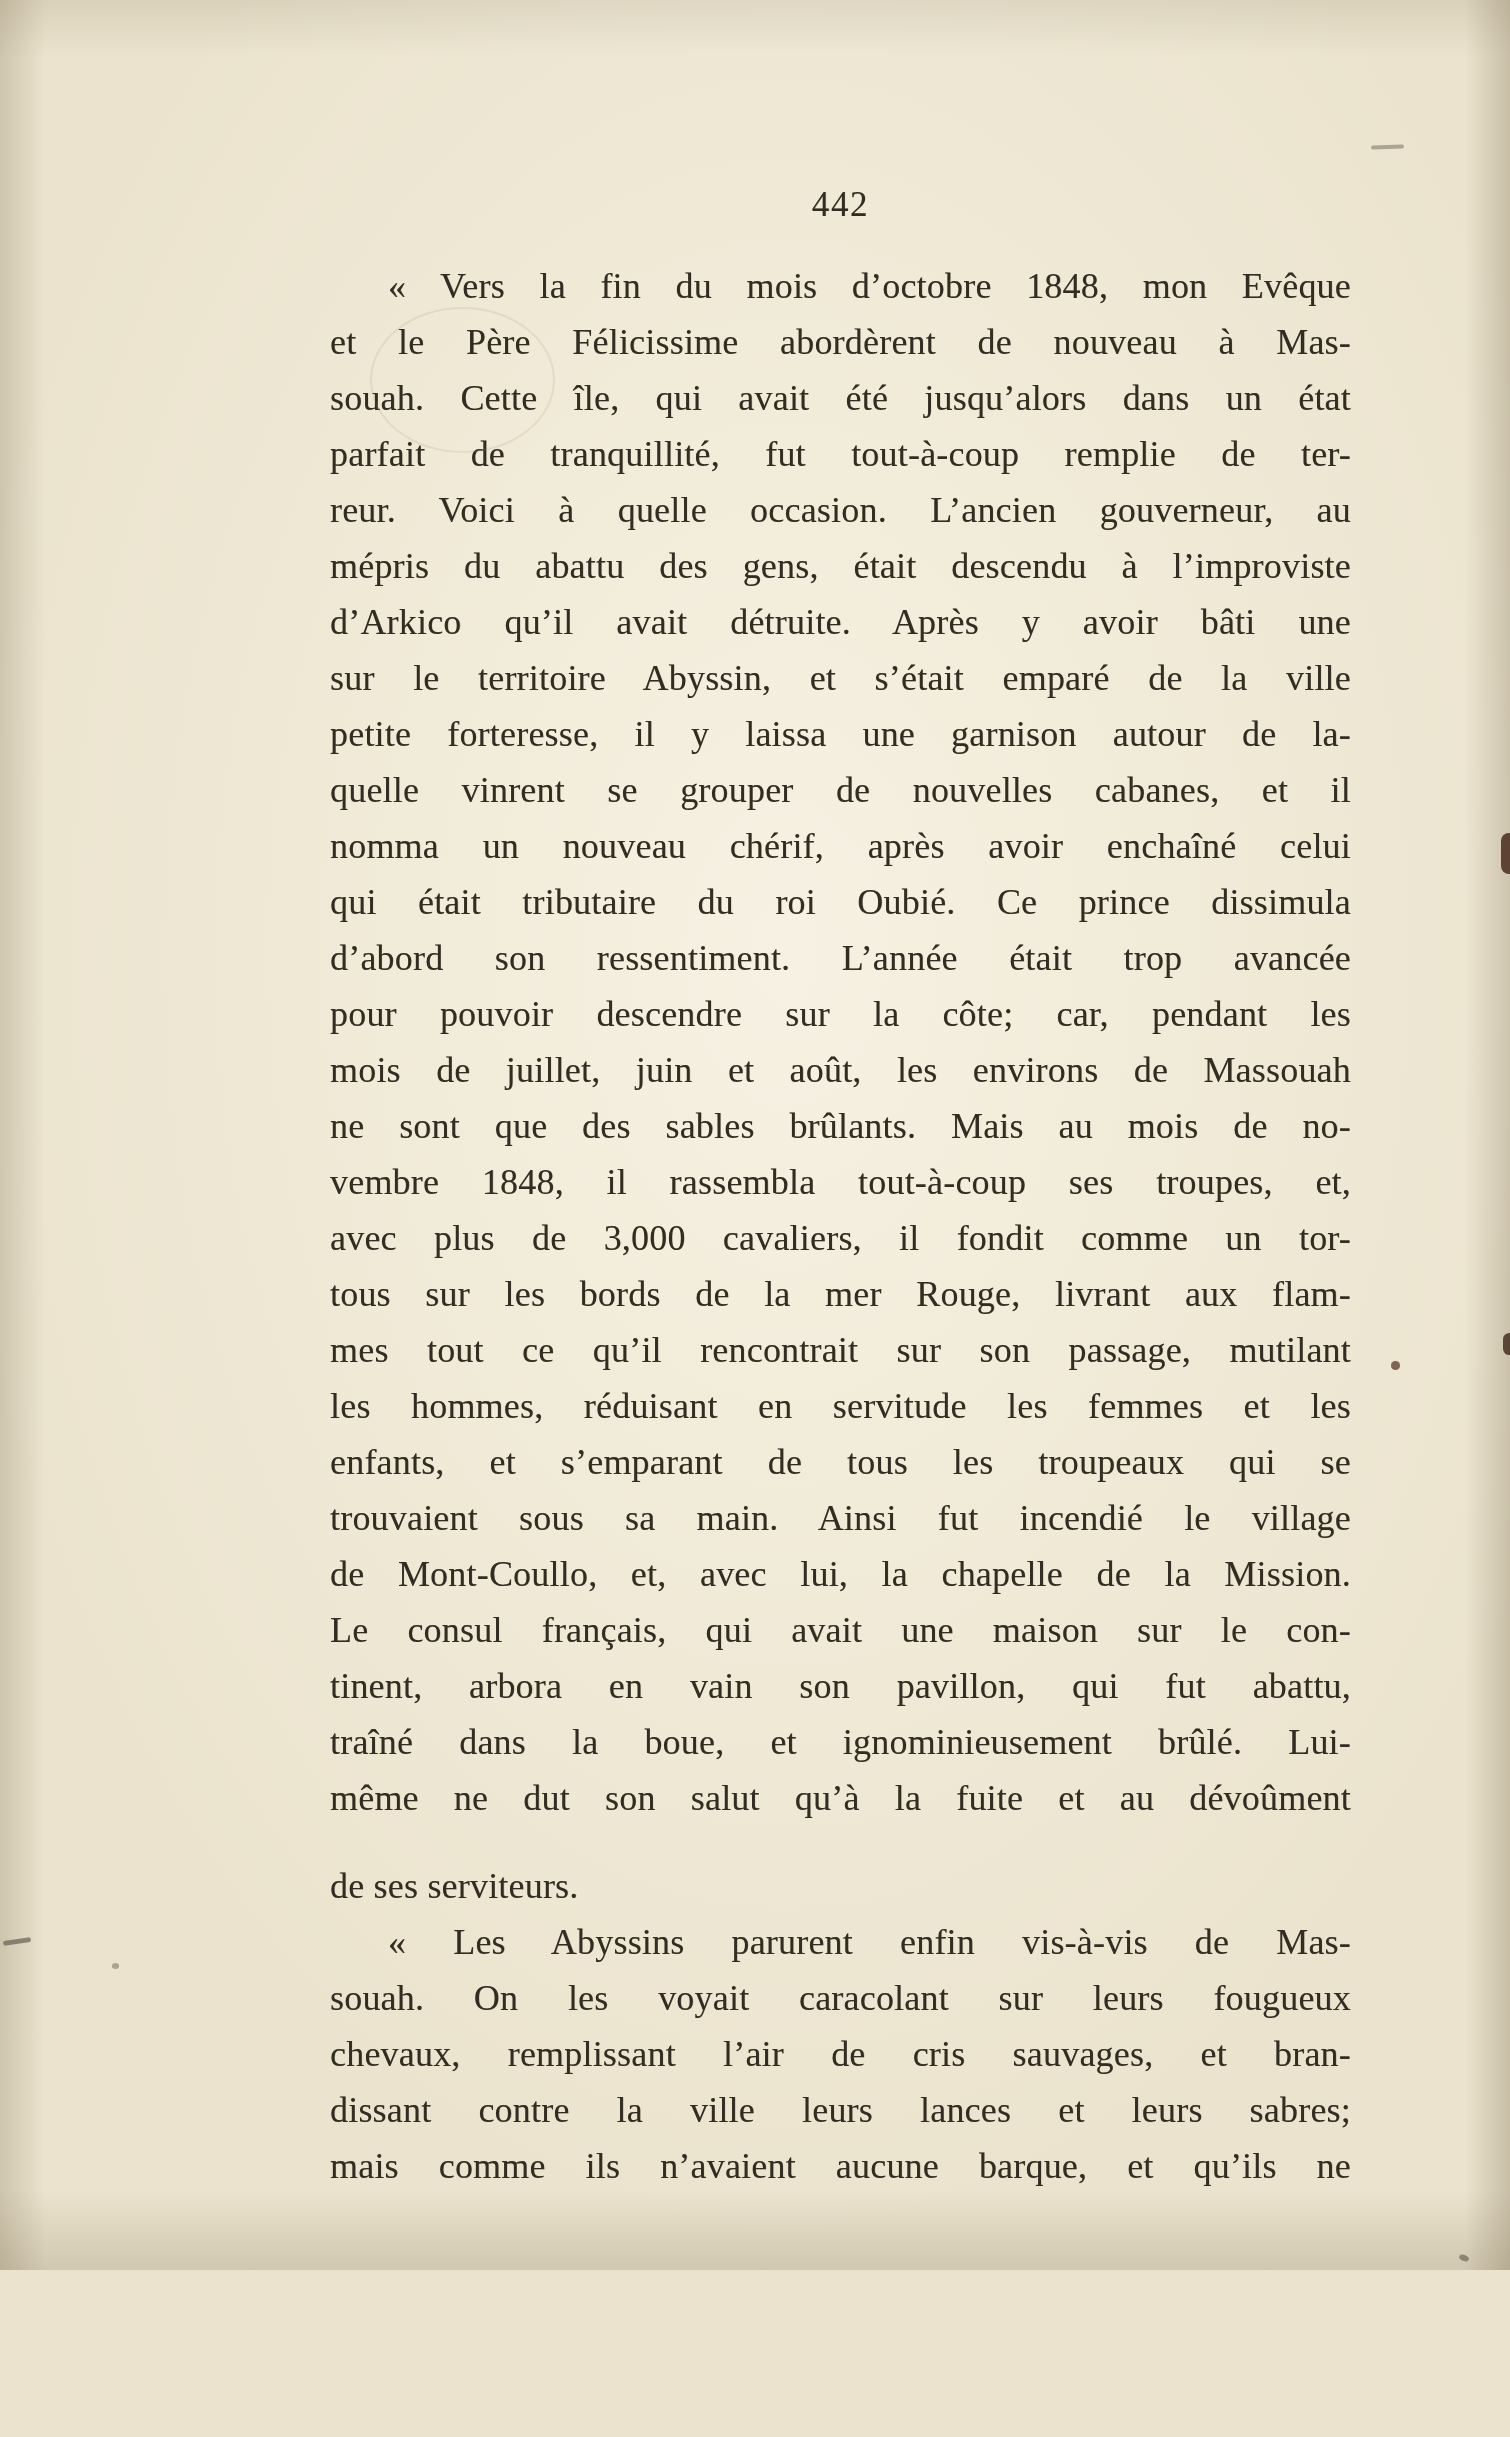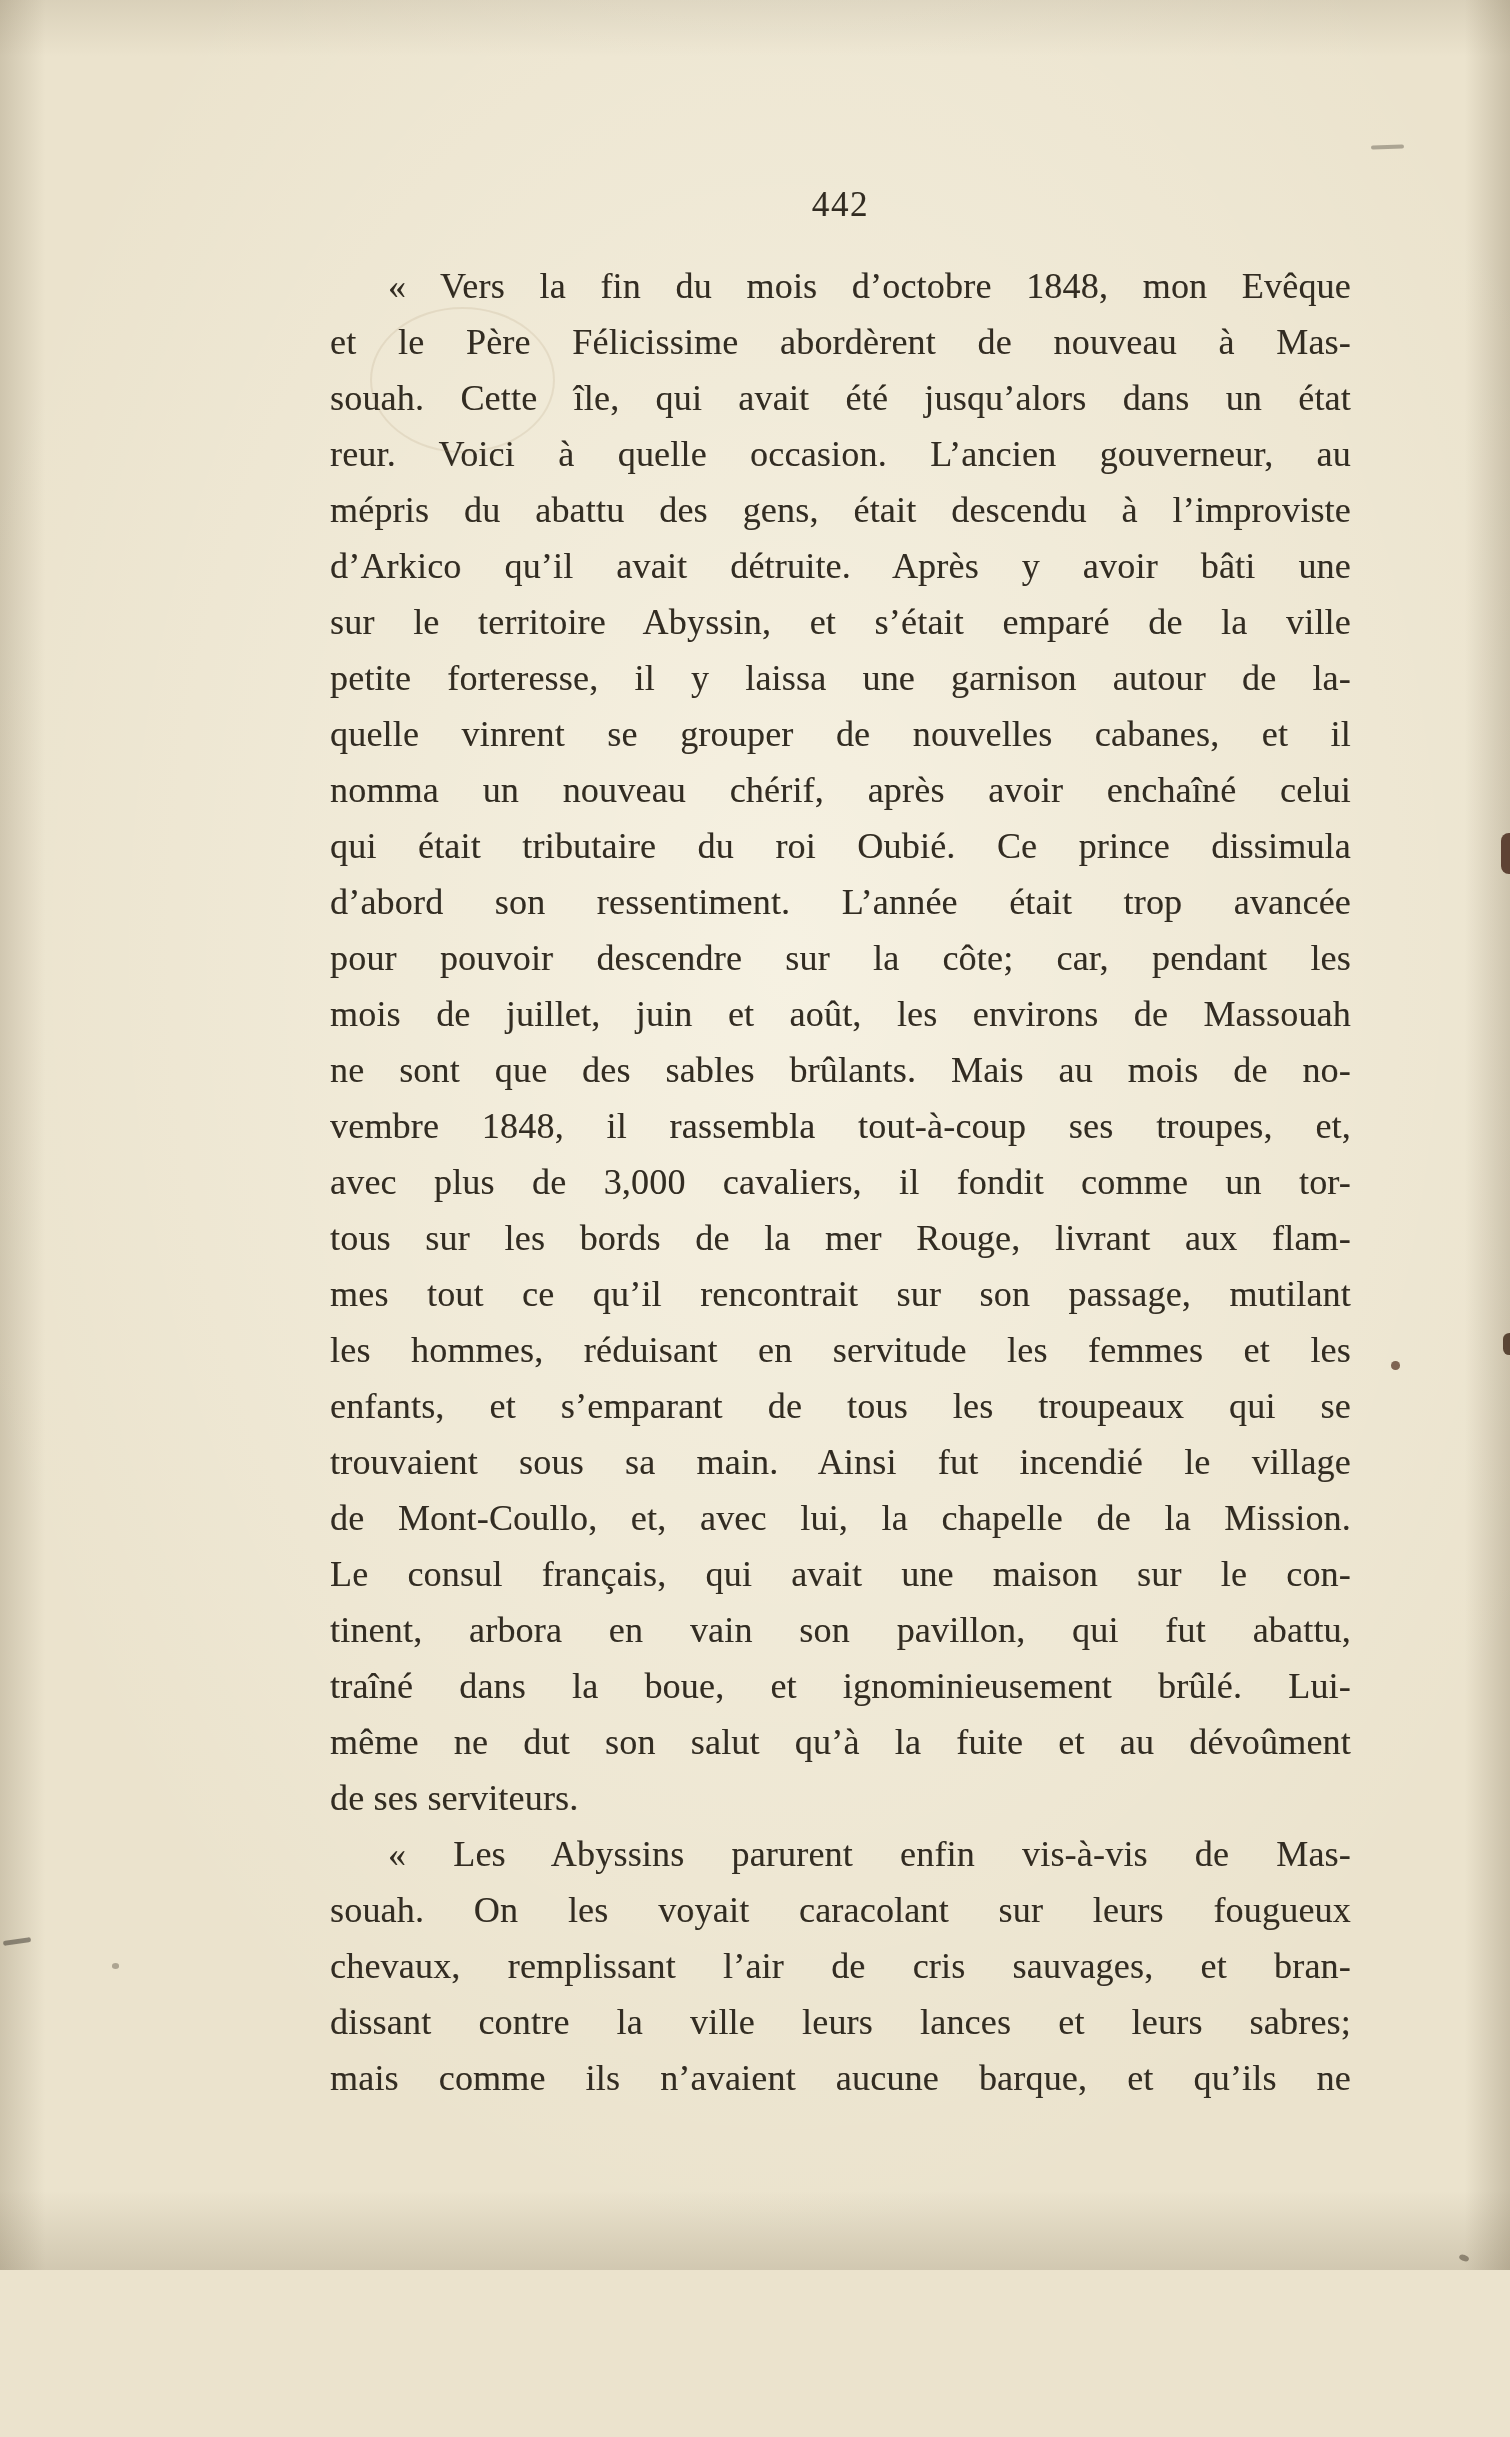--- a/index.html
+++ b/index.html
@@ -19,21 +19,21 @@
     font-size:35px;line-height:41px;text-align:center;margin-bottom:33px;
     letter-spacing:1.6px;text-shadow:0.3px 0.3px 0.6px rgba(50,44,34,0.35);
   }
   .line{
     font-size:36px;line-height:56px;
     text-align:justify;text-align-last:justify;
     text-shadow:0.3px 0.3px 0.6px rgba(50,44,34,0.32);
     letter-spacing:0.2px;
   }
   .line.indent{text-indent:58px;}
-  .line.plain{text-align-last:left;}
+  .line.plain{text-align-last:left;margin-top:32px;}
 
   
   .artifact{position:absolute;pointer-events:none;}
   .a-dash-topright{left:1371px;top:145px;width:33px;height:3.9px;background:rgba(95,88,76,0.45);border-radius:2.4px;transform:rotate(-2deg);}
   .a-edgeblob-1{right:-3.1px;top:833px;width:12.6px;height:41px;background:#4a2c1e;border-radius:7.9px 0 0 7.9px;opacity:0.85;}
   .a-edgeblob-2{right:-2.4px;top:1333px;width:9.4px;height:22px;background:#3c2517;border-radius:6.3px 0 0 6.3px;opacity:0.8;}
   .a-speck-right{left:1391px;top:1361px;width:8.7px;height:8.7px;background:#5a3a28;border-radius:50%;opacity:0.75;}
   .a-left-dash{left:3.1px;top:1939px;width:28px;height:4.7px;background:rgba(70,64,54,0.55);border-radius:2.4px;transform:rotate(-8deg);}
   .a-left-speck{left:112px;top:1963px;width:7px;height:5.5px;background:rgba(80,72,58,0.4);border-radius:50%;}
   .a-bottom-speck{left:1459px;top:2255px;width:10.2px;height:6.3px;background:rgba(70,60,45,0.5);border-radius:50%;transform:rotate(20deg);}
@@ -44,20 +44,21 @@
 <body>
 
 <div class="sheet">
 
   <div class="content">
     <div class="page-number">442</div>
 
     <div class="line indent">« Vers la fin du mois d’octobre 1848, mon Evêque</div>
     <div class="line">et le Père Félicissime abordèrent de nouveau à Mas-</div>
     <div class="line">souah. Cette île, qui avait été jusqu’alors dans un état</div>
+    <div class="line">parfait de tranquillité, fut tout-à-coup remplie de ter-</div>
     <div class="line">reur. Voici à quelle occasion. L’ancien gouverneur, au</div>
     <div class="line">mépris du abattu des gens, était descendu à l’improviste</div>
     <div class="line">d’Arkico qu’il avait détruite. Après y avoir bâti une</div>
     <div class="line">sur le territoire Abyssin, et s’était emparé de la ville</div>
     <div class="line">petite forteresse, il y laissa une garnison autour de la-</div>
     <div class="line">quelle vinrent se grouper de nouvelles cabanes, et il</div>
     <div class="line">nomma un nouveau chérif, après avoir enchaîné celui</div>
     <div class="line">qui était tributaire du roi Oubié. Ce prince dissimula</div>
     <div class="line">d’abord son ressentiment. L’année était trop avancée</div>
     <div class="line">pour pouvoir descendre sur la côte; car, pendant les</div>

